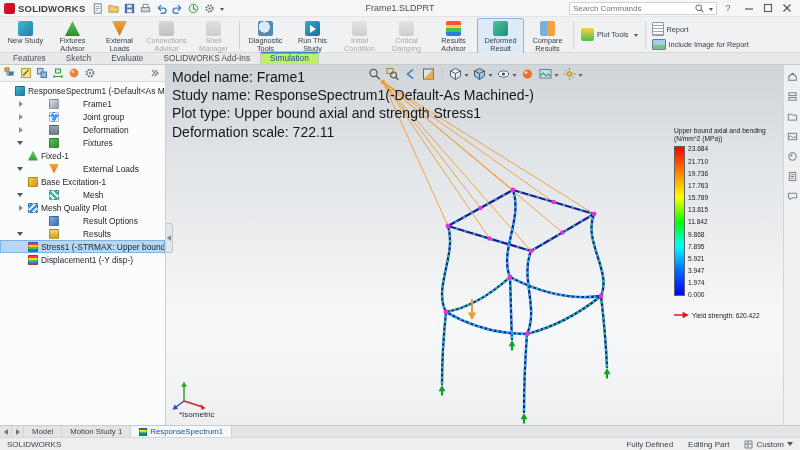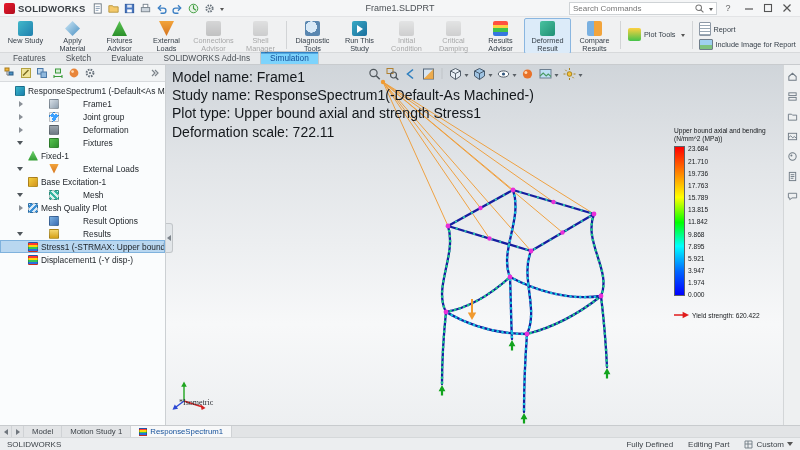--- a/index.html
+++ b/index.html
@@ -48,21 +48,21 @@
   .ri-report { width:12px; height:14px; border:1px solid #8d98a5; background:repeating-linear-gradient(180deg,#fff 0 2px,#9aa8b5 2px 3px); border-radius:1px; }
   .ri-includeimg { width:14px; height:11px; border:1px solid #6f7d8a; background:linear-gradient(180deg,#9fd0f0 55%,#7ec27e 55%); border-radius:1px; }
   .rwide { display:flex; align-items:center; gap:3px; padding:2px 5px; margin-top:8px; font-size:7.3px; color:#37404a; }
   .caret { display:inline-block; width:0; height:0; border:2.6px solid transparent; border-top:3.6px solid #555; margin-left:2px; position:relative; top:2px; }
   .rside { display:flex; flex-direction:column; justify-content:flex-start; gap:3px; padding:4px 0 0 4px; }
   .srow { display:flex; align-items:center; gap:3px; font-size:7.3px; color:#37404a; }
 
   
   .cmdtabs { height:12px; flex:0 0 12px; background:#e7e9eb; border-bottom:1px solid #c8cbce; display:flex; align-items:flex-end; padding-left:3px; }
   .ctab { padding:1px 9px 1px; font-size:8.3px; color:#4a5056; border:1px solid transparent; border-bottom:none; }
-  .ctab.active { background:#7dd3fc; border-color:#c3c7ca; color:#14509a; box-shadow:inset 0 1.5px 0 #2f80c3; }
+  .ctab.active { background:#bef264; border-color:#c3c7ca; color:#14509a; box-shadow:inset 0 1.5px 0 #2f80c3; }
 
   
   .main { flex:1; display:flex; min-height:0; }
 
   
   .panel { width:166px; flex:0 0 166px; background:#fafcfd; border-right:1px solid #ccd0d3; display:flex; flex-direction:column; }
   .panel-tabs { height:17px; flex:0 0 17px; display:flex; align-items:center; gap:4px; padding:0 4px; background:#f1f3f4; border-bottom:1px solid #d8dbde; }
   .tree { flex:1; padding-top:2px; font-size:8.4px; color:#1d2227; overflow:hidden; }
   .trow { display:flex; align-items:center; height:13px; padding-left:4px; gap:3px; white-space:nowrap; overflow:hidden; }
   .trow.d1 { padding-left:17px;gap:24px; }
@@ -94,21 +94,21 @@
   .hud { position:absolute; top:1px; left:50%; transform:translateX(-50%); display:flex; align-items:center; gap:2px; }
   .hic { width:16px; height:15px; display:flex; align-items:center; justify-content:center; }
   .hdd { width:0; height:0; border:2.6px solid transparent; border-top:3.4px solid #5a6066; margin:6px 1px 0 -1px; }
   .hsep { width:1px; height:11px; background:#bfc4c8; margin:0 3px; }
   .legend { position:absolute; right:5px; top:62px; width:104px; font-size:6.6px; color:#16191c; }
   .leg-title { line-height:1.25; margin-bottom:3px; }
   .leg-body { display:flex; gap:3px; }
   .leg-bar { width:11px; height:150px; flex:0 0 11px; border:1px solid #5d6267; background:linear-gradient(180deg,#ff0000 0%,#ff8000 17%,#ffff00 34%,#00ff00 51%,#00ffff 67%,#0066ff 84%,#0000ff 100%); }
   .leg-vals { display:flex; flex-direction:column; justify-content:space-between; height:153px; margin-top:-1px; }
   .leg-yield { margin-top:13px; display:flex; align-items:center; gap:3px; }
-  .view-label { position:absolute; left:13px; bottom:18px; font-size:8px; color:#2a2e33;font-family:Liberation Serif, serif; }
+  .view-label { position:absolute; left:13px; bottom:6px; font-size:8px; color:#2a2e33; }
   .triad { position:absolute; left:4px; bottom:12px; }
   .collapse-handle { position:absolute; left:0; top:44%; width:7px; height:30px; background:#e2e6e9; border:1px solid #c2c6c9; border-left:none; border-radius:0 3px 3px 0; display:flex; align-items:center; justify-content:center; }
   .collapse-handle::after { content:""; border:3px solid transparent; border-right:4px solid #7c838a; margin-left:-3px; }
 
   
   .taskpane { width:17px; flex:0 0 17px; background:#eef0f1; border-left:1px solid #d3d6d8; display:flex; flex-direction:column; align-items:center; padding-top:5px; gap:8px; }
   .tpic { width:12px; height:12px; display:flex; align-items:center; justify-content:center; }
 
   
   .btabs { height:12px; flex:0 0 12px; background:#e2e4e6; border-top:1px solid #c8cbce; display:flex; align-items:stretch; font-size:7.8px; color:#3c4248; }
@@ -219,24 +219,20 @@
             </svg>
           </span>
       </div>
     </div>
   </div>
 
   <div class="ribbon">
     <div class="rbtn">
         <span class="ric ri-newstudy"></span>
         <span class="rlbl">New Study</span>
-      </div>
-    <div class="rbtn">
-        <span class="ric ri-material"></span>
-        <span class="rlbl">Apply Material</span>
       </div>
     <div class="rbtn">
         <span class="ric ri-fixtures"></span>
         <span class="rlbl">Fixtures Advisor</span>
       </div>
     <div class="rbtn">
         <span class="ric ri-extloads"></span>
         <span class="rlbl">External Loads Advisor</span>
       </div>
     <div class="rbtn disabled">

